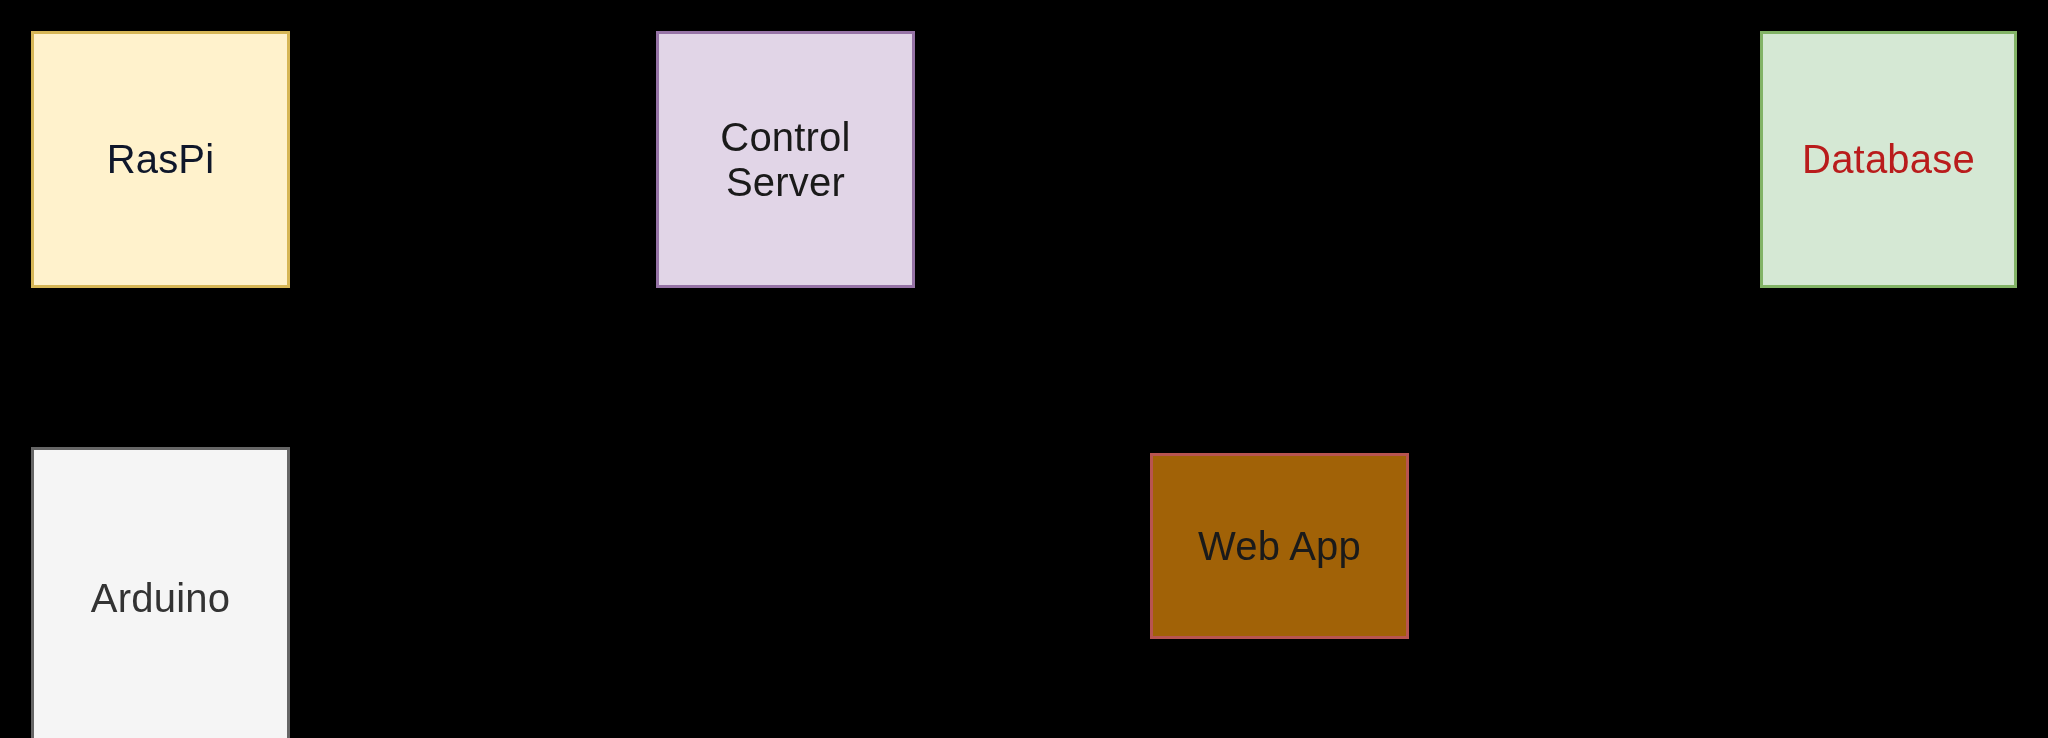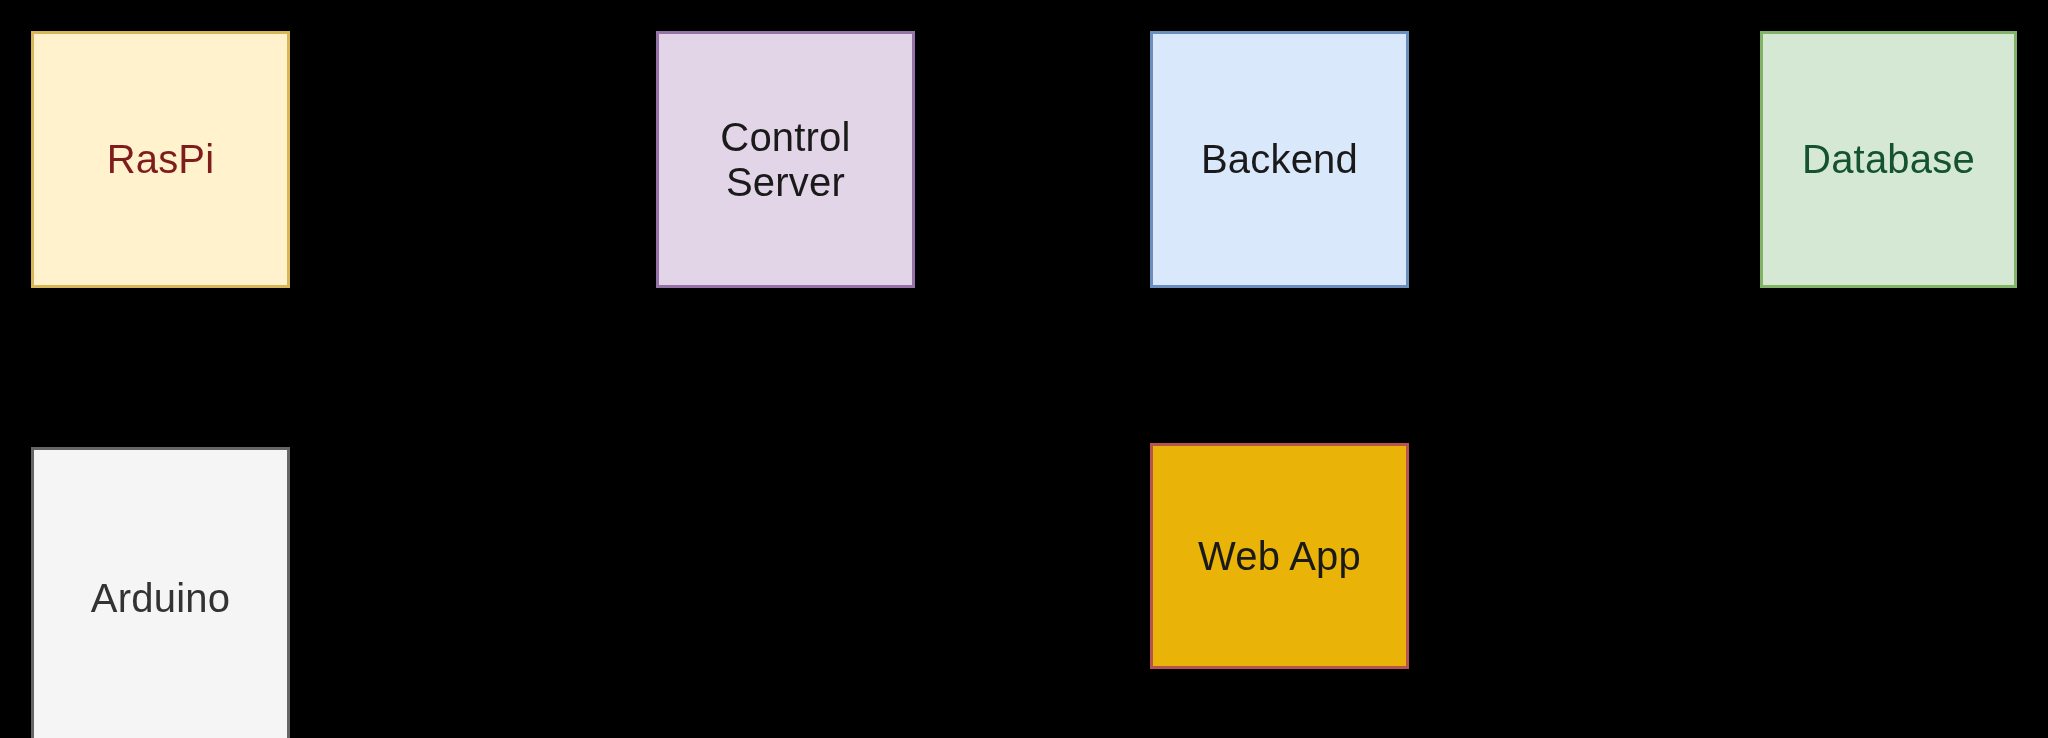--- a/index.html
+++ b/index.html
@@ -60,37 +60,34 @@
         <polyline points="290,160 640,160" fill="none" stroke="#000000" stroke-width="2" marker-end="url(#arrowhead)"></polyline>
         <polyline points="899,160 1150,160" fill="none" stroke="#000000" stroke-width="2" marker-end="url(#arrowhead)"></polyline>
         <polyline points="1409,160 1760,160" fill="none" stroke="#000000" stroke-width="2" marker-end="url(#arrowhead)"></polyline>
         <polyline points="160,288 160,447" fill="none" stroke="#000000" stroke-width="2" marker-end="url(#arrowhead)"></polyline>
         <polyline points="1279,288 1279,447" fill="none" stroke="#000000" stroke-width="2" marker-end="url(#arrowhead)"></polyline>
         <polyline points="770,288 770,576 1150,576" fill="none" stroke="#000000" stroke-width="2" marker-end="url(#arrowhead)"></polyline>
       </g>
   </svg>
 
   <div class="node" style="left: 31px; top: 31px; width: 259px; height: 257px; background: rgb(255, 242, 204); border-color: rgb(214, 182, 86);">
-    <span class="node-label" style="color: #7f1d1d;">RasPi</span>
+    <span class="node-label" style="color: #0f172a;">RasPi</span>
   </div>
 
   <div class="node" style="left: 656px; top: 31px; width: 259px; height: 257px; background: rgb(225, 213, 231); border-color: rgb(150, 115, 166);">
     <span class="node-label" style="color: rgb(26, 26, 26);">Control
 Server</span>
   </div>
 
-  <div class="node" style="left: 1150px; top: 31px; width: 259px; height: 257px; background: rgb(218, 232, 252); border-color: rgb(108, 142, 191);">
-    <span class="node-label" style="color: rgb(26, 26, 26);">Backend</span>
-  </div>
 
   <div class="node" style="left: 1760px; top: 31px; width: 257px; height: 257px; background: rgb(213, 232, 212); border-color: rgb(130, 179, 102);">
-    <span class="node-label" style="color: #14532d;">Database</span>
+    <span class="node-label" style="color: #b91c1c;">Database</span>
   </div>
 
   <div class="node" style="left: 31px; top: 447px; width: 259px; height: 303px; background: rgb(245, 245, 245); border-color: rgb(102, 102, 102);">
     <span class="node-label" style="color: rgb(51, 51, 51);">Arduino</span>
   </div>
 
-  <div class="node" style="left: 1150px; top: 443px; width: 259px; height: 226px; background: #eab308; border-color: rgb(184, 84, 80);">
+  <div class="node" style="left: 1150px; top: 453px; width: 259px; height: 186px; background: #a16207; border-color: rgb(184, 84, 80);">
     <span class="node-label" style="color: rgb(26, 26, 26);">Web App</span>
   </div>
 
 </div>
 
 </body></html>

